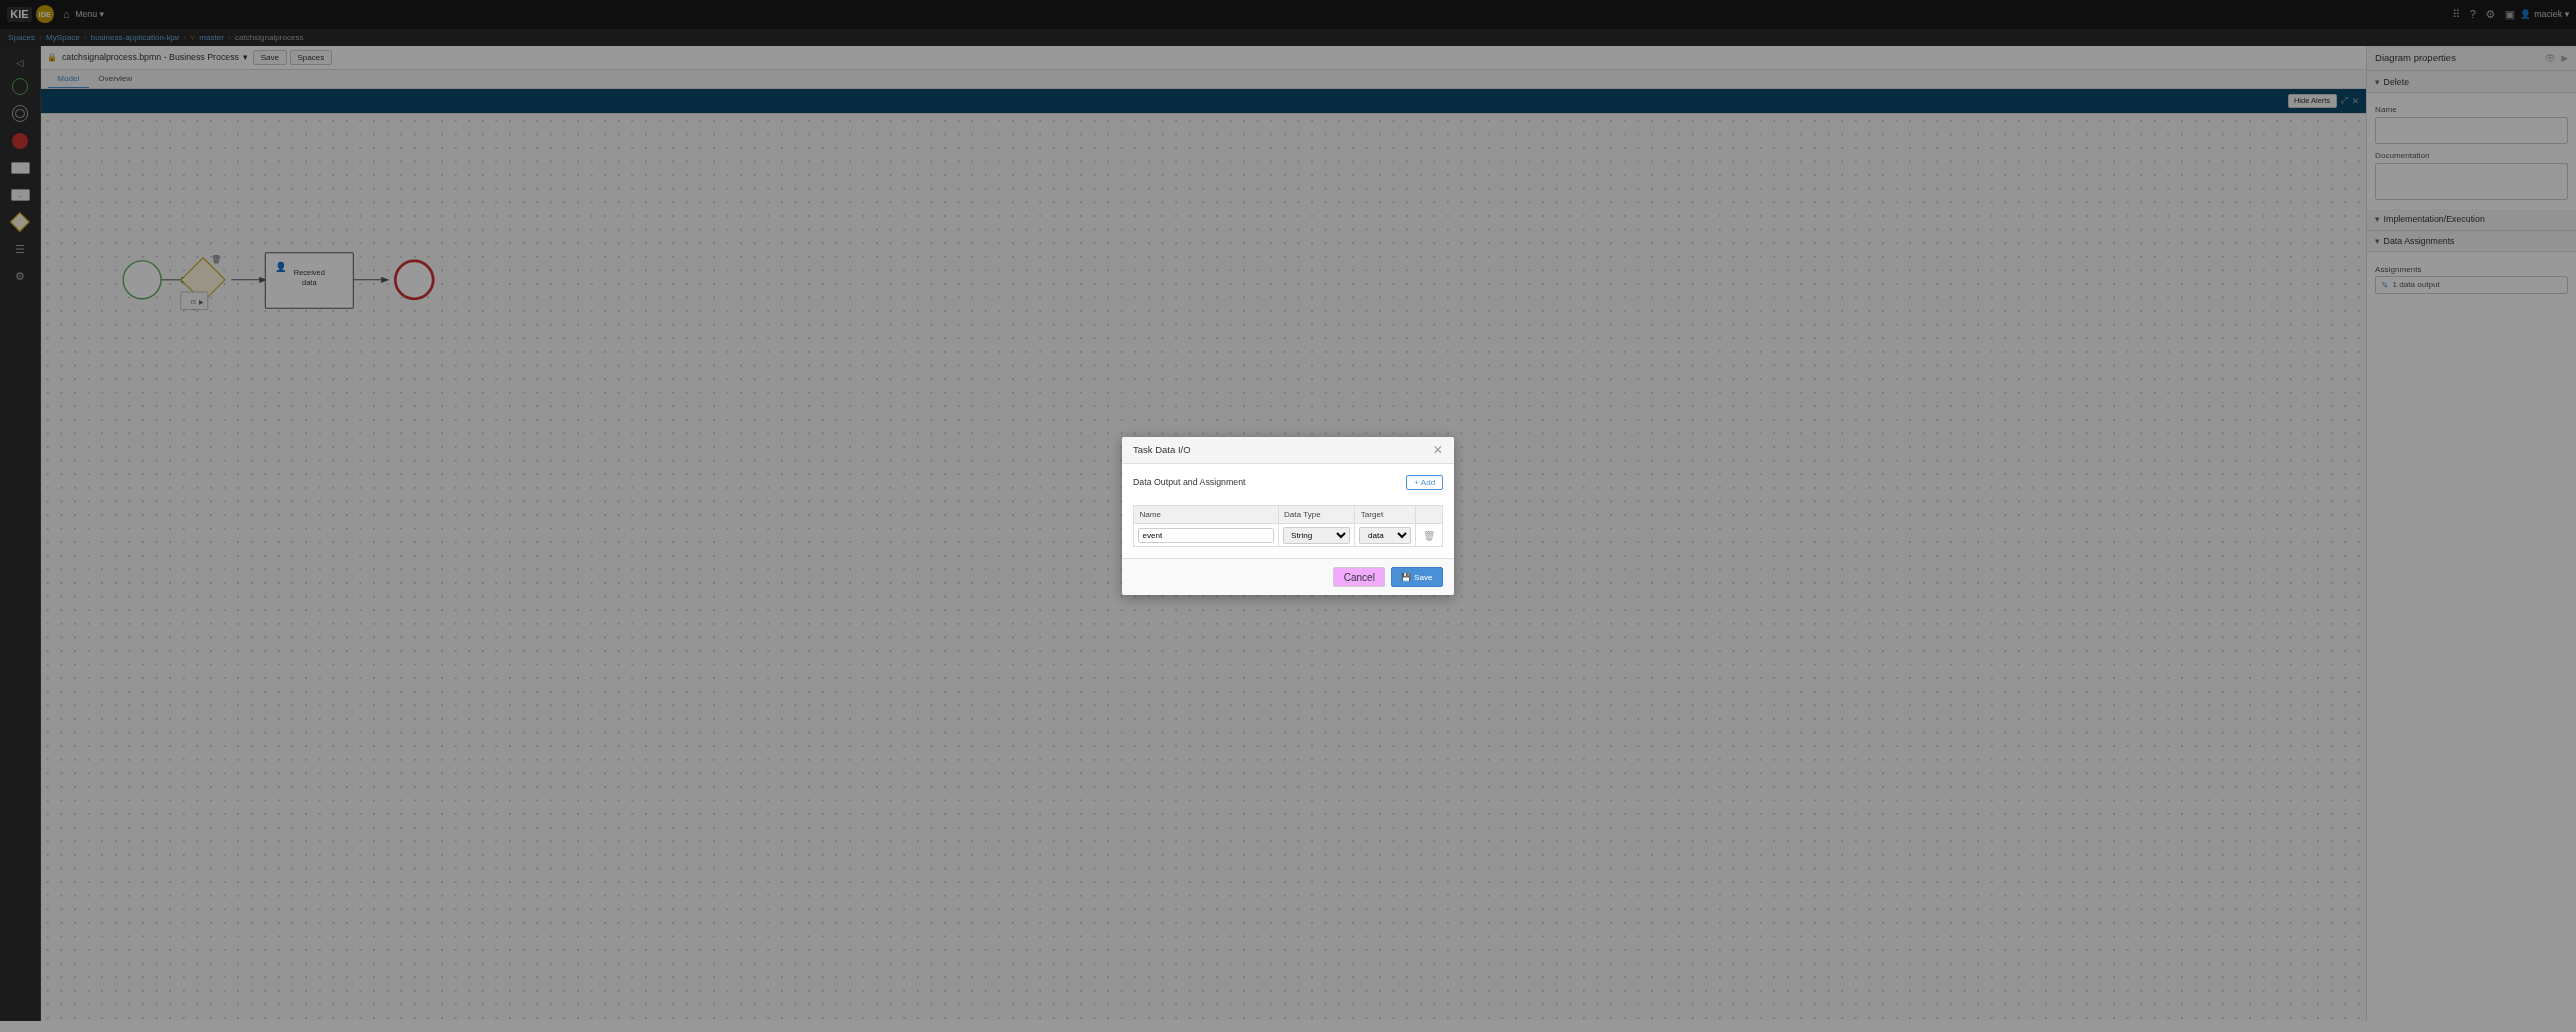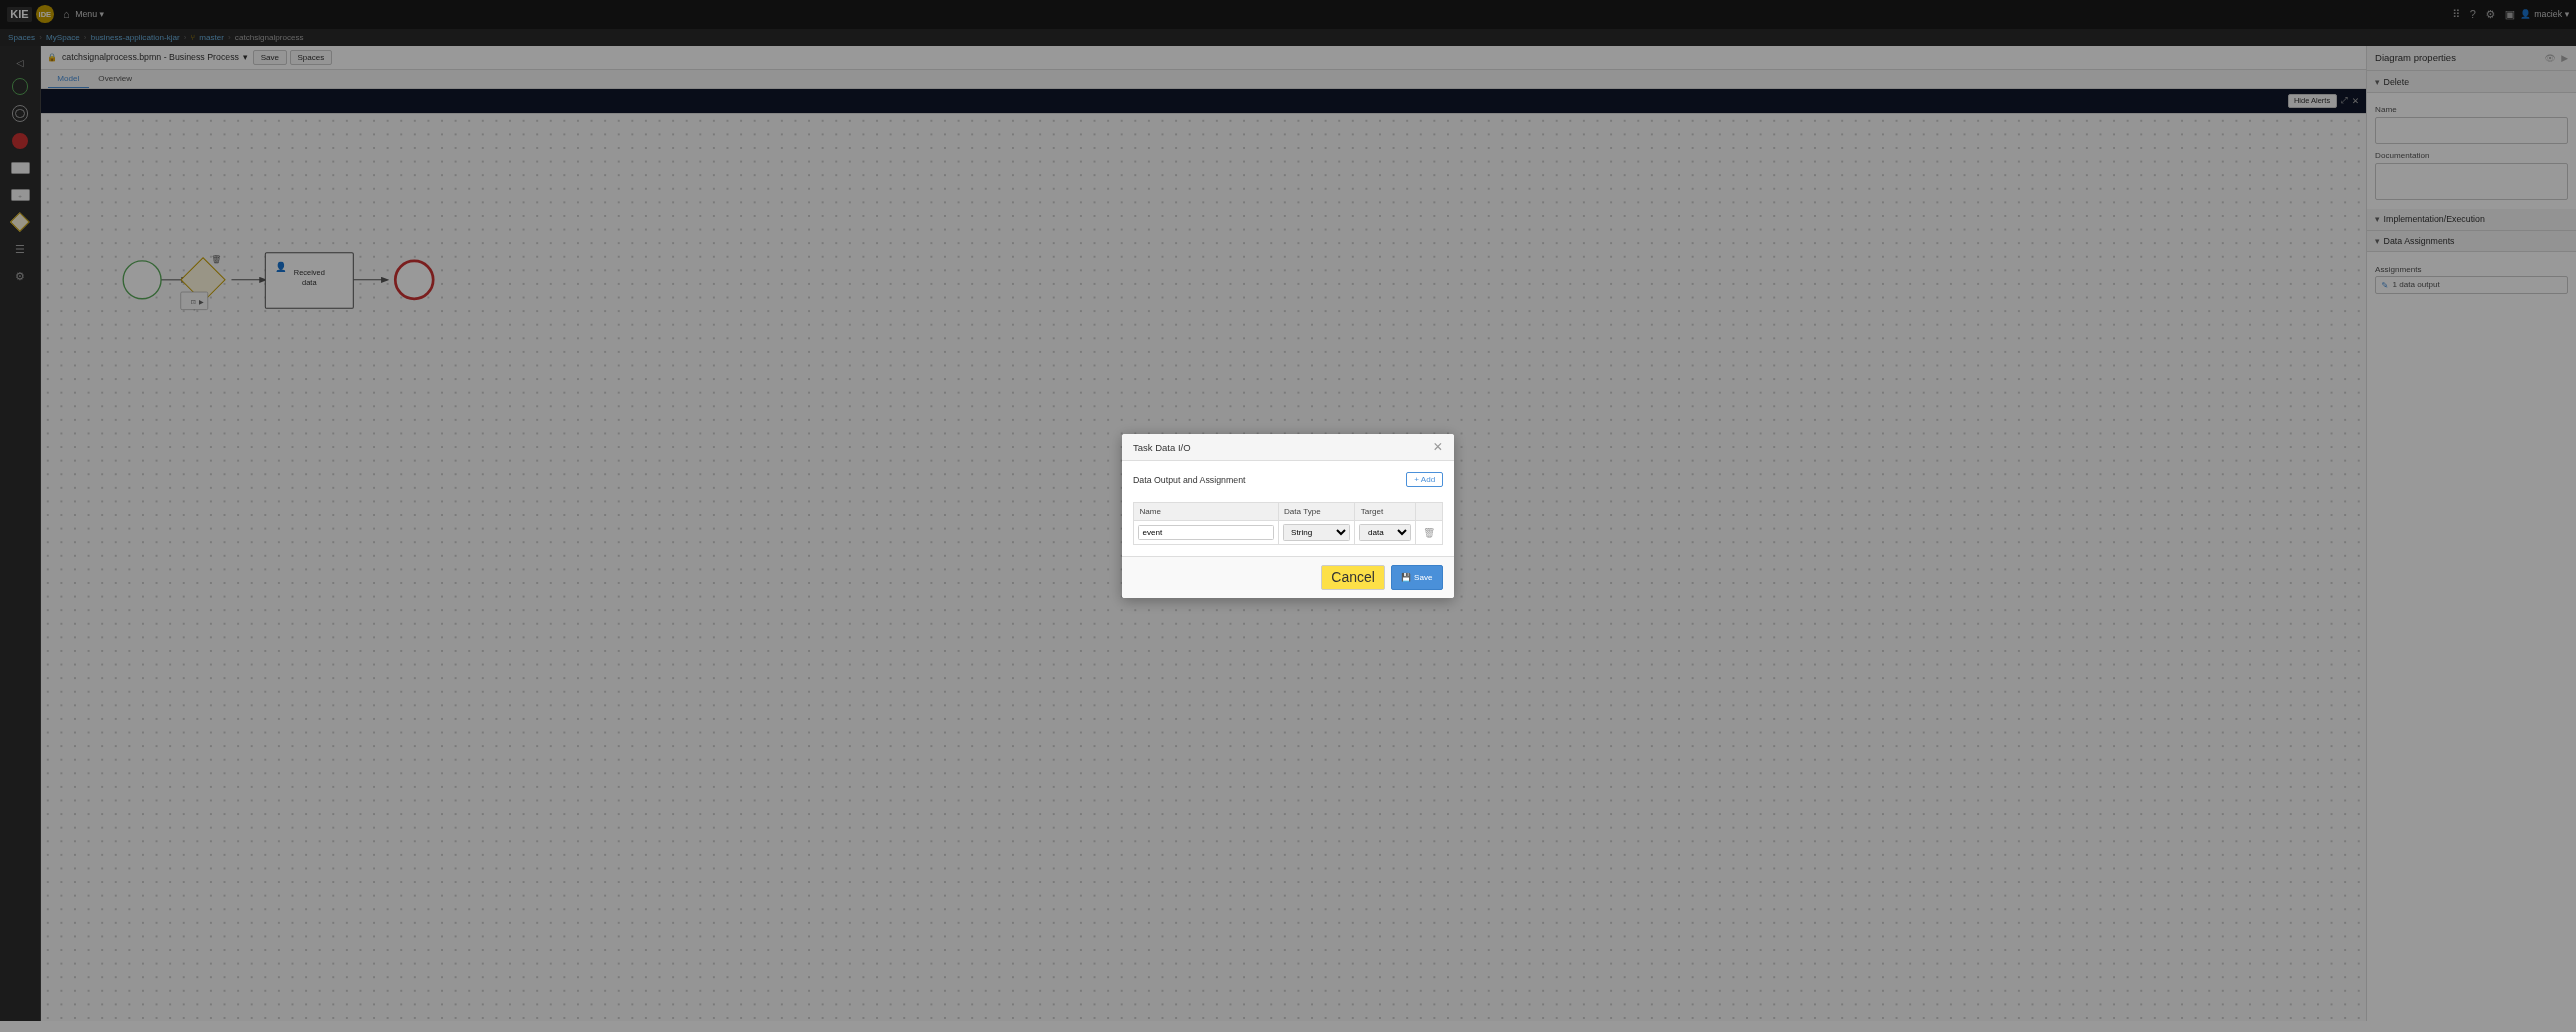--- a/index.html
+++ b/index.html
@@ -313,25 +313,25 @@
     .modal-footer {
       display: flex;
       justify-content: flex-end;
       gap: 5.4px;
       padding: 8.1px 11px;
       border-top: 0.7px solid #ddd;
       background: #f9f9f9;
     }
 
     .btn-cancel {
-      background: #fde047;
+      background: #f0abfc;
       border: 0.7px solid #ccc;
       border-radius: 2px;
       padding: 3.4px 9.5px;
-      font-size: 14px;
+      font-size: 10px;
       cursor: pointer;
       color: #333;
     }
     .btn-save {
       background: #4a90d9;
       border: 0.7px solid #3a80c9;
       border-radius: 2px;
       padding: 3.4px 9.5px;
       font-size: 8.1px;
       cursor: pointer;
@@ -348,21 +348,21 @@
       width: 100%;
       height: 100%;
     }
 
     
     .canvas-toolbar {
       display: flex;
       align-items: center;
       justify-content: space-between;
       padding: 2.7px 6.8px;
-      background: #0f172a;
+      background: #0c4a6e;
       border-bottom: 0.7px solid #ddd;
       height: 24.4px;
     }
     .canvas-toolbar-right { display: flex; gap: 4.1px; align-items: center; }
   </style>
 </head>
 <body>
 
 <div class="topbar">
   <div class="topbar-logo">

